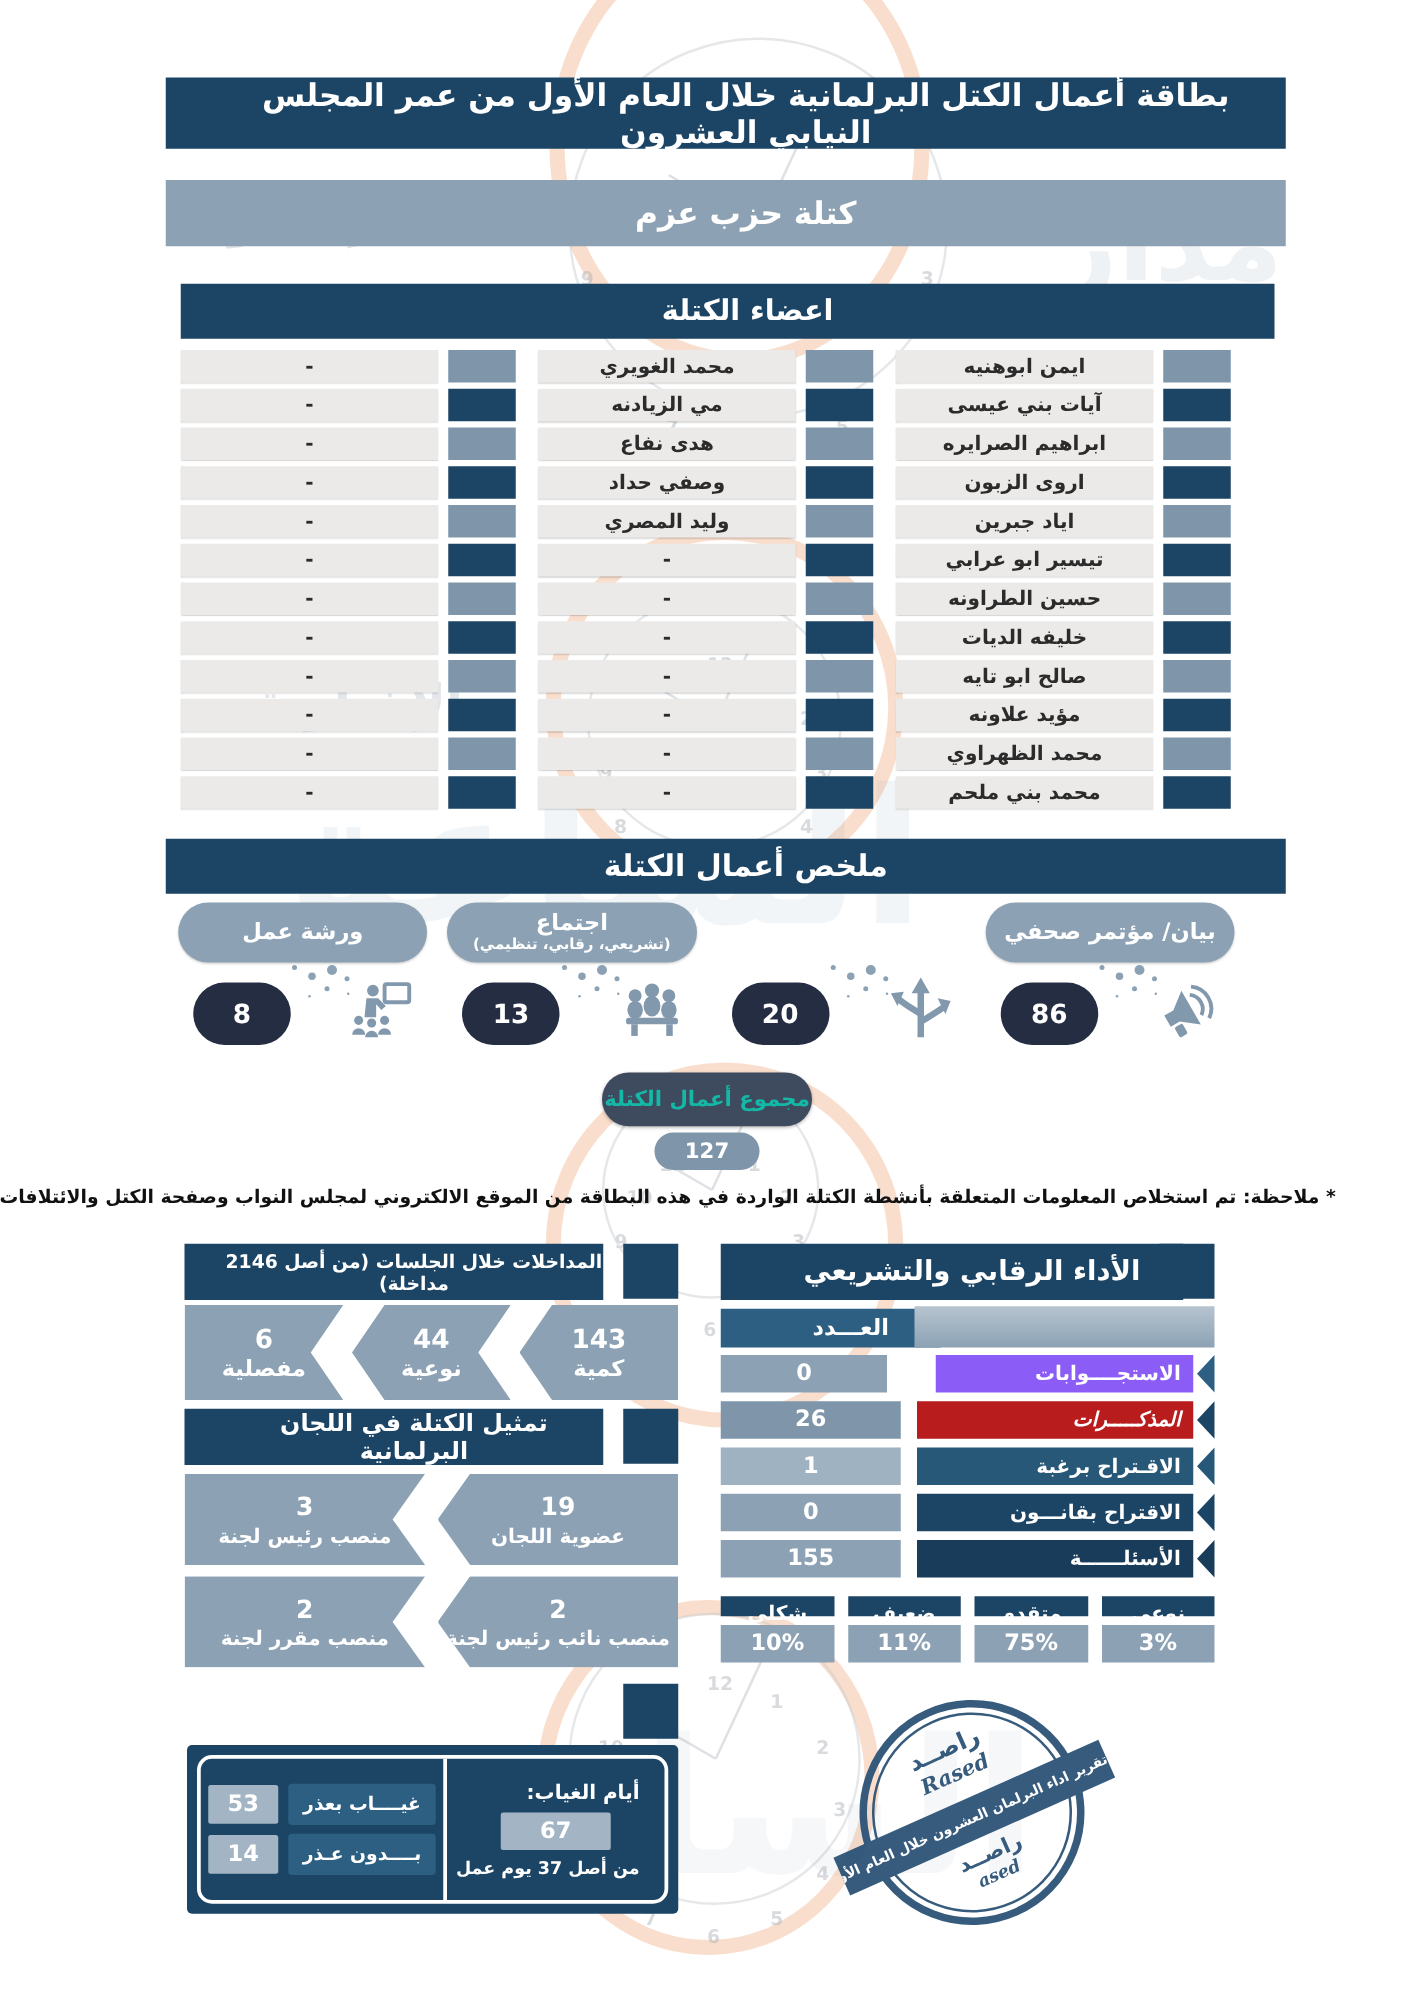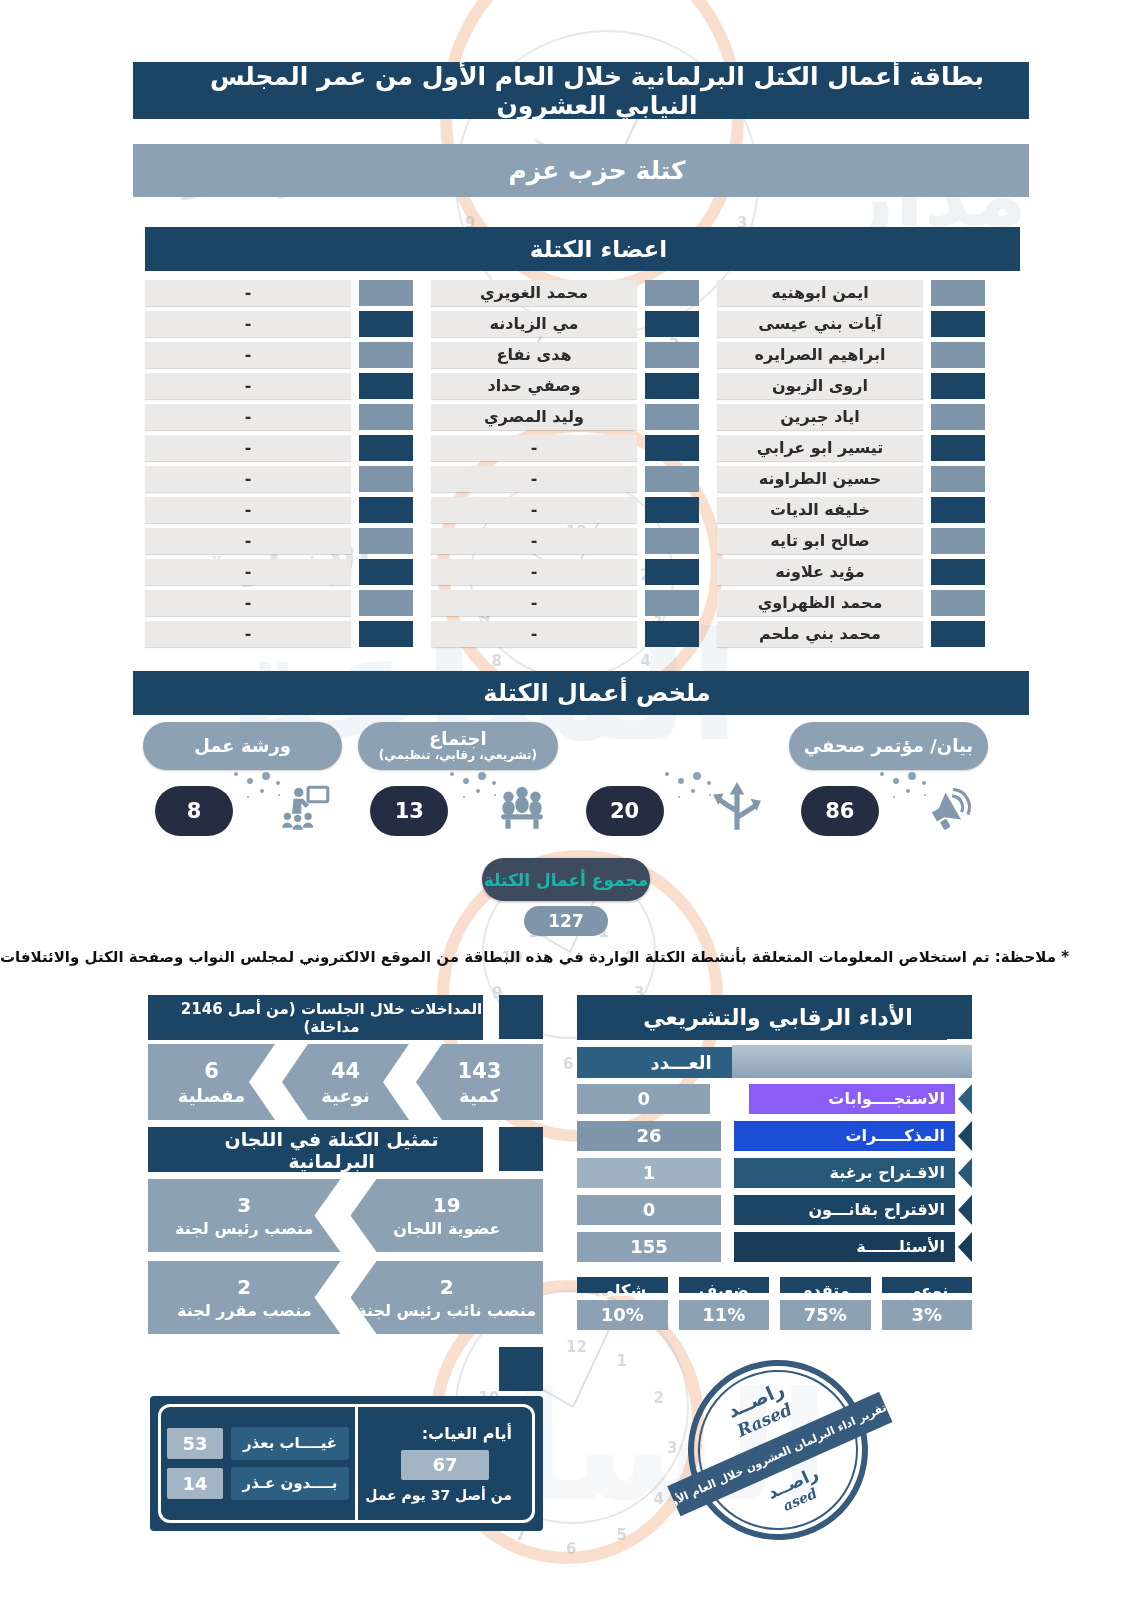--- a/index.html
+++ b/index.html
@@ -432,21 +432,21 @@
     <div class="abs bar" style="left:577px;top:1047px;width:144px;height:31px;font-size:18px;background:#2D5F82;">العـــدد</div>
     <div class="abs" style="left:732px;top:1045px;width:240px;height:33px;background:linear-gradient(#b6c4cf,#8CA2B4);"></div>
     <div class="abs" id="ov-rows" style="left:577px;top:1084px;width:395px;">
         <div class="ovrow">
           <span class="tri" style="border-right-color: rgb(45, 95, 130);"></span>
           <div class="ovbar" style="background: #8b5cf6; margin-left: 39px;">الاستجــــوابات</div>
           <div class="ovval" style="background: rgb(140, 162, 180);">0</div>
         </div>
         <div class="ovrow">
           <span class="tri" style="border-right-color: rgb(28, 69, 101);"></span>
-          <div class="ovbar" style="background: #1d4ed8;">المذكـــــرات</div>
+          <div class="ovbar" style="background: #b91c1c; font-style: italic;">المذكـــــرات</div>
           <div class="ovval" style="background: rgb(126, 149, 170);">26</div>
         </div>
         <div class="ovrow">
           <span class="tri" style="border-right-color: rgb(39, 88, 120);"></span>
           <div class="ovbar" style="background: rgb(39, 88, 120);">الاقـتراح برغبة</div>
           <div class="ovval" style="background: rgb(159, 178, 193);">1</div>
         </div>
         <div class="ovrow">
           <span class="tri" style="border-right-color: rgb(28, 69, 101);"></span>
           <div class="ovbar" style="background: rgb(28, 69, 101);">الاقتراح بقانـــون</div>

